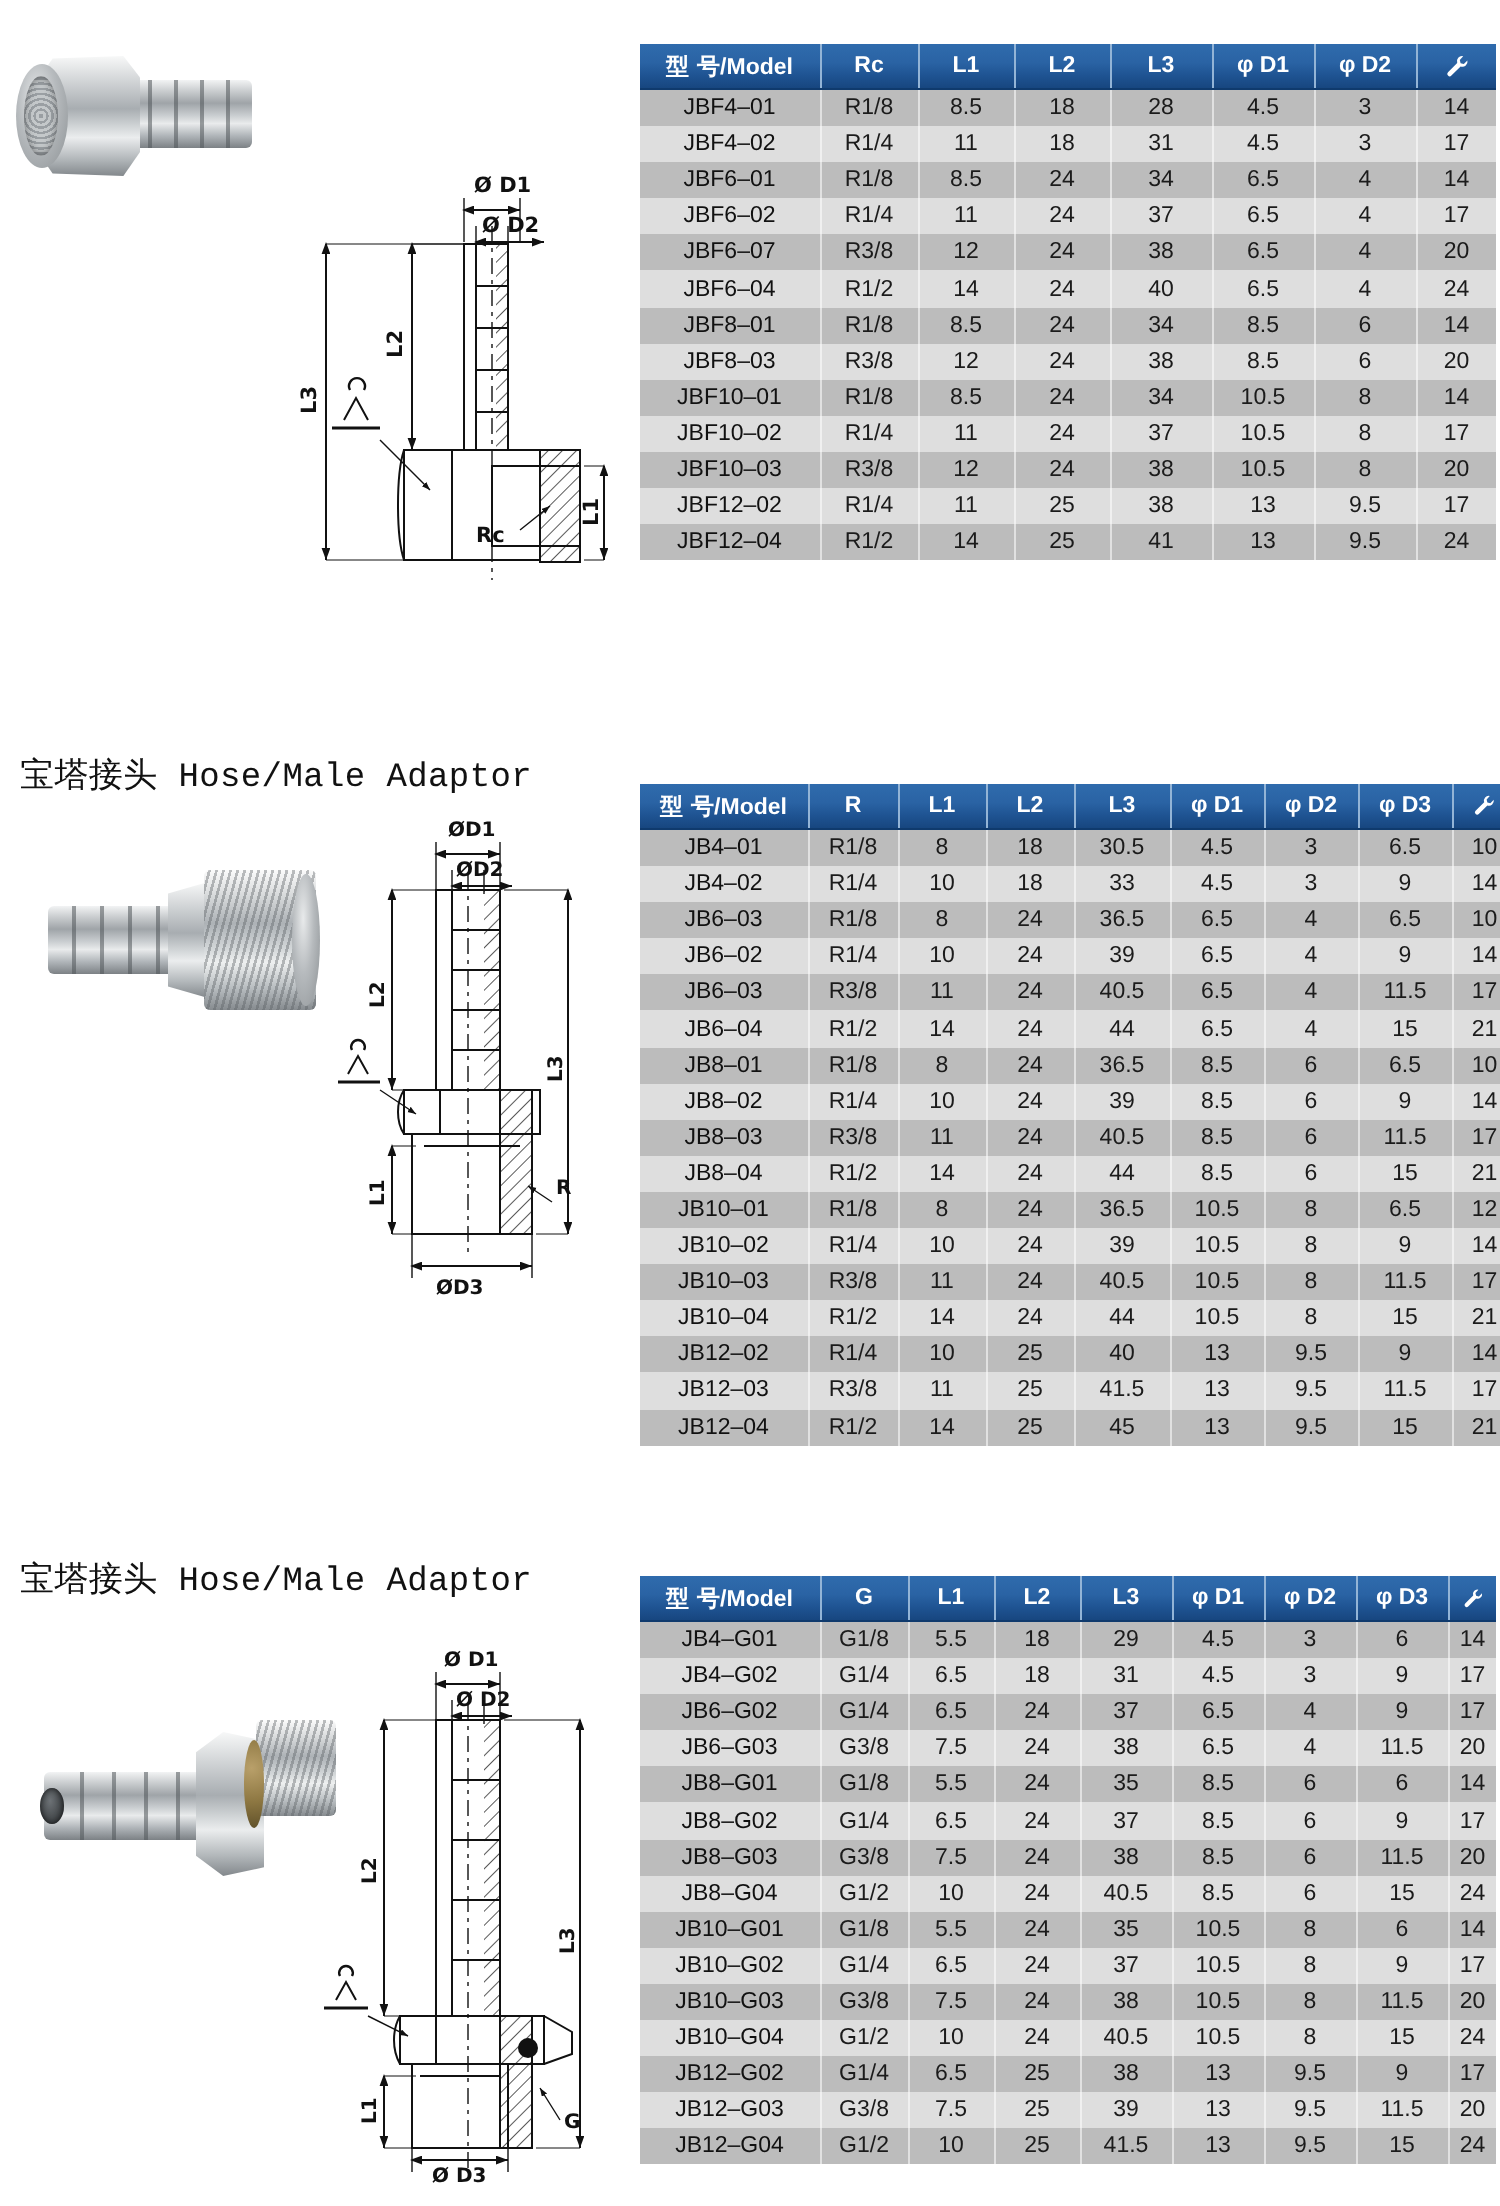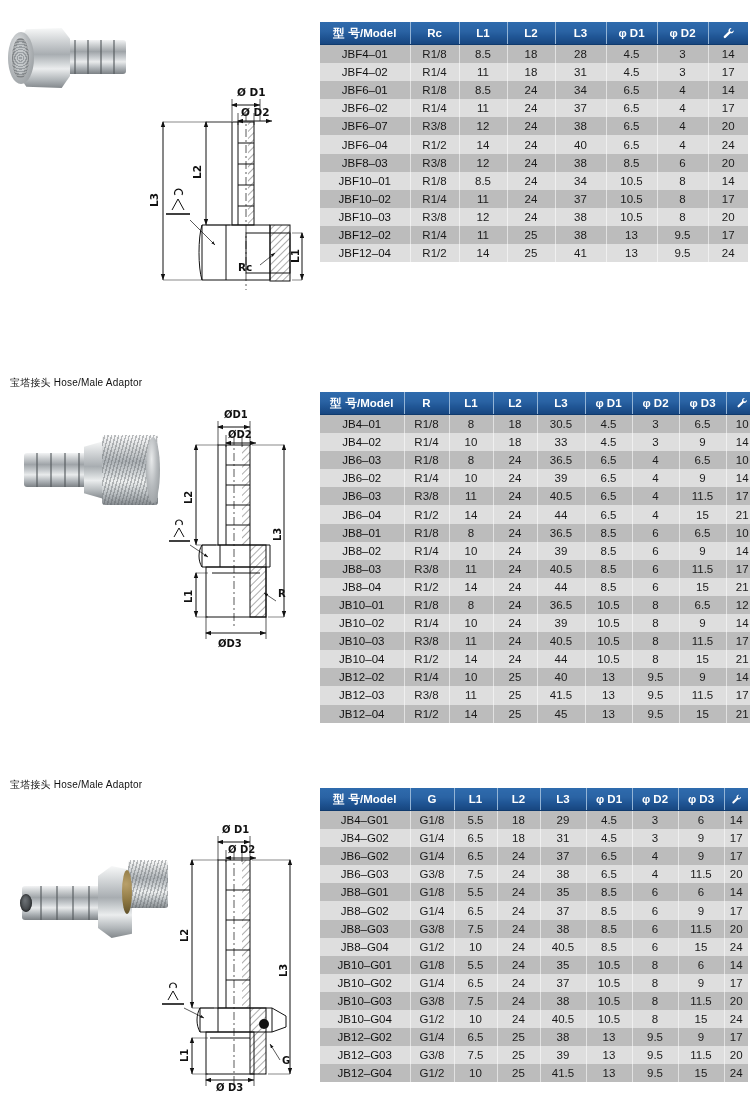--- a/index.html
+++ b/index.html
@@ -28,25 +28,25 @@
   .left-pane {
     position: absolute;
     left: 0;
     top: 0;
     width: 318px;
     height: 100%;
   }
   .section-title {
     position: absolute;
     left: 10px;
-    font-size: 10px;
+    font-size: 17px;
     color: #111;
     letter-spacing: .2px;
     white-space: nowrap;
-    font-family: Liberation Sans, sans-serif;
+    font-family: Liberation Mono, monospace;
   }
   .sec2 .section-title { top: 11px; }
   .sec3 .section-title { top: 28px; }
 
   
   .photo {
     position: absolute;
   }
   .ph1 { left: 8px;  top: 18px;  width: 118px; height: 96px; }
   .ph2 { left: 24px; top: 62px;  width: 134px; height: 104px; }
@@ -344,20 +344,30 @@
         </tr>
         <tr>
           <td>JBF6–04</td>
           <td>R1/2</td>
           <td>14</td>
           <td>24</td>
           <td>40</td>
           <td>6.5</td>
           <td>4</td>
           <td>24</td>
+        </tr>
+        <tr>
+          <td>JBF8–01</td>
+          <td>R1/8</td>
+          <td>8.5</td>
+          <td>24</td>
+          <td>34</td>
+          <td>8.5</td>
+          <td>6</td>
+          <td>14</td>
         </tr>
         <tr>
           <td>JBF8–03</td>
           <td>R3/8</td>
           <td>12</td>
           <td>24</td>
           <td>38</td>
           <td>8.5</td>
           <td>6</td>
           <td>20</td>

